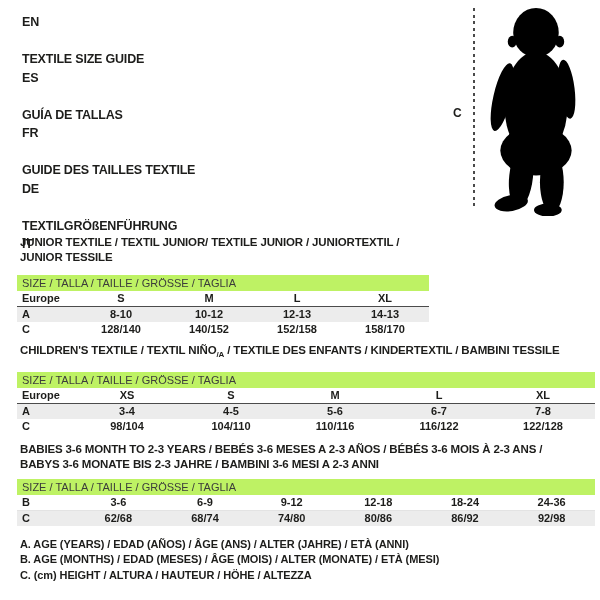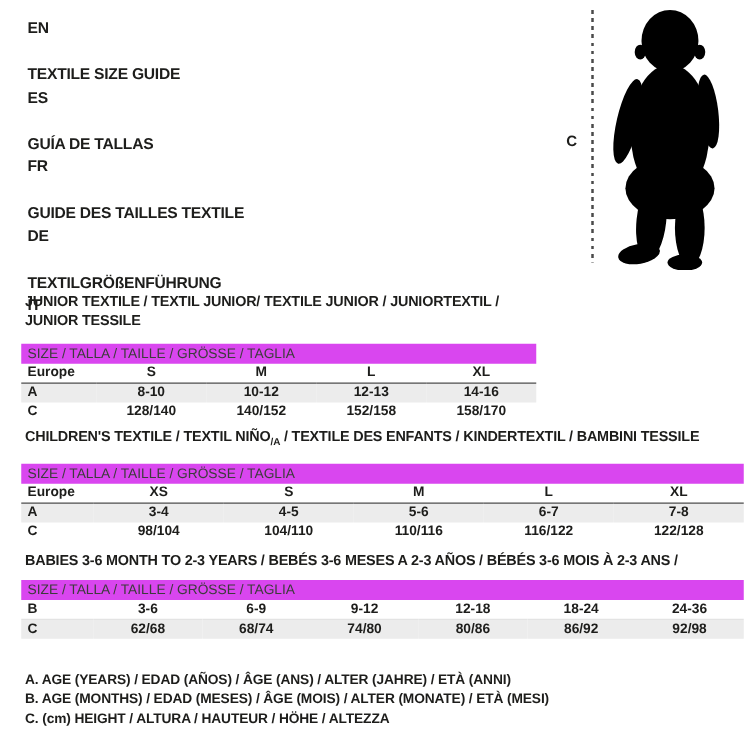--- a/index.html
+++ b/index.html
@@ -28,21 +28,21 @@
   .t1 { top:217px; width:412px; }
   .t2 { top:325px; width:578px; }
   .t3 { top:424px; width:578px; }
 
   .tbl-title { font-weight:bold; font-size:11.5px; line-height:15px; letter-spacing:-0.15px; margin-left:3px;margin-top:18px; }
   .t1 .tbl-title, .t2 .tbl-title { margin-bottom:10px; }
   .t3 .tbl-title { margin-bottom:7px; }
   .sub { font-size:8px; vertical-align:sub; }
 
   .size-bar {
-    background:#d946ef; color:#3c3c3b;
+    background:#bef264; color:#3c3c3b;
     font-size:11px; height:16px; line-height:16px; padding-left:5px;
   }
 
   table { width:100%; border-collapse:collapse; table-layout:fixed; font-size:11px;font-weight:bold; }
   col.first { width:60px; }
   .t2 col.first, .t3 col.first { width:58px; }
   td { height:15px; padding:0; text-align:center; line-height:15px; white-space:nowrap; }
   td.lbl { text-align:left; padding-left:5px; }
   tr.rule  td { border-bottom:1.5px solid #4b4b4b; }
   tr.faint td { border-bottom:1px solid #e3e3e3; }
@@ -115,21 +115,21 @@
       <td>S</td>
       <td>M</td>
       <td>L</td>
       <td>XL</td>
     </tr>
     <tr class="shaded">
       <td class="lbl">A</td>
       <td>8-10</td>
       <td>10-12</td>
       <td>12-13</td>
-      <td>14-16</td>
+      <td>14-13</td>
     </tr>
     <tr>
       <td class="lbl">C</td>
       <td>128/140</td>
       <td>140/152</td>
       <td>152/158</td>
       <td>158/170</td>
     </tr>
   </tbody>
     </table>
@@ -172,20 +172,21 @@
       <td>116/122</td>
       <td>122/128</td>
     </tr>
   </tbody>
     </table>
 </div>
 
 <div class="size-table t3">
   <div class="tbl-title">
     <div>BABIES 3-6 MONTH TO 2-3 YEARS / BEBÉS 3-6 MESES A 2-3 AÑOS / BÉBÉS 3-6 MOIS À 2-3 ANS /</div>
+    <div>BABYS 3-6 MONATE BIS 2-3 JAHRE / BAMBINI 3-6 MESI A 2-3 ANNI</div>
   </div>
   <div class="size-bar">SIZE / TALLA / TAILLE / GRÖSSE / TAGLIA</div>
   <table>
     <colgroup>
         <col class="first">
         <col>
         <col>
         <col>
         <col>
         <col>

